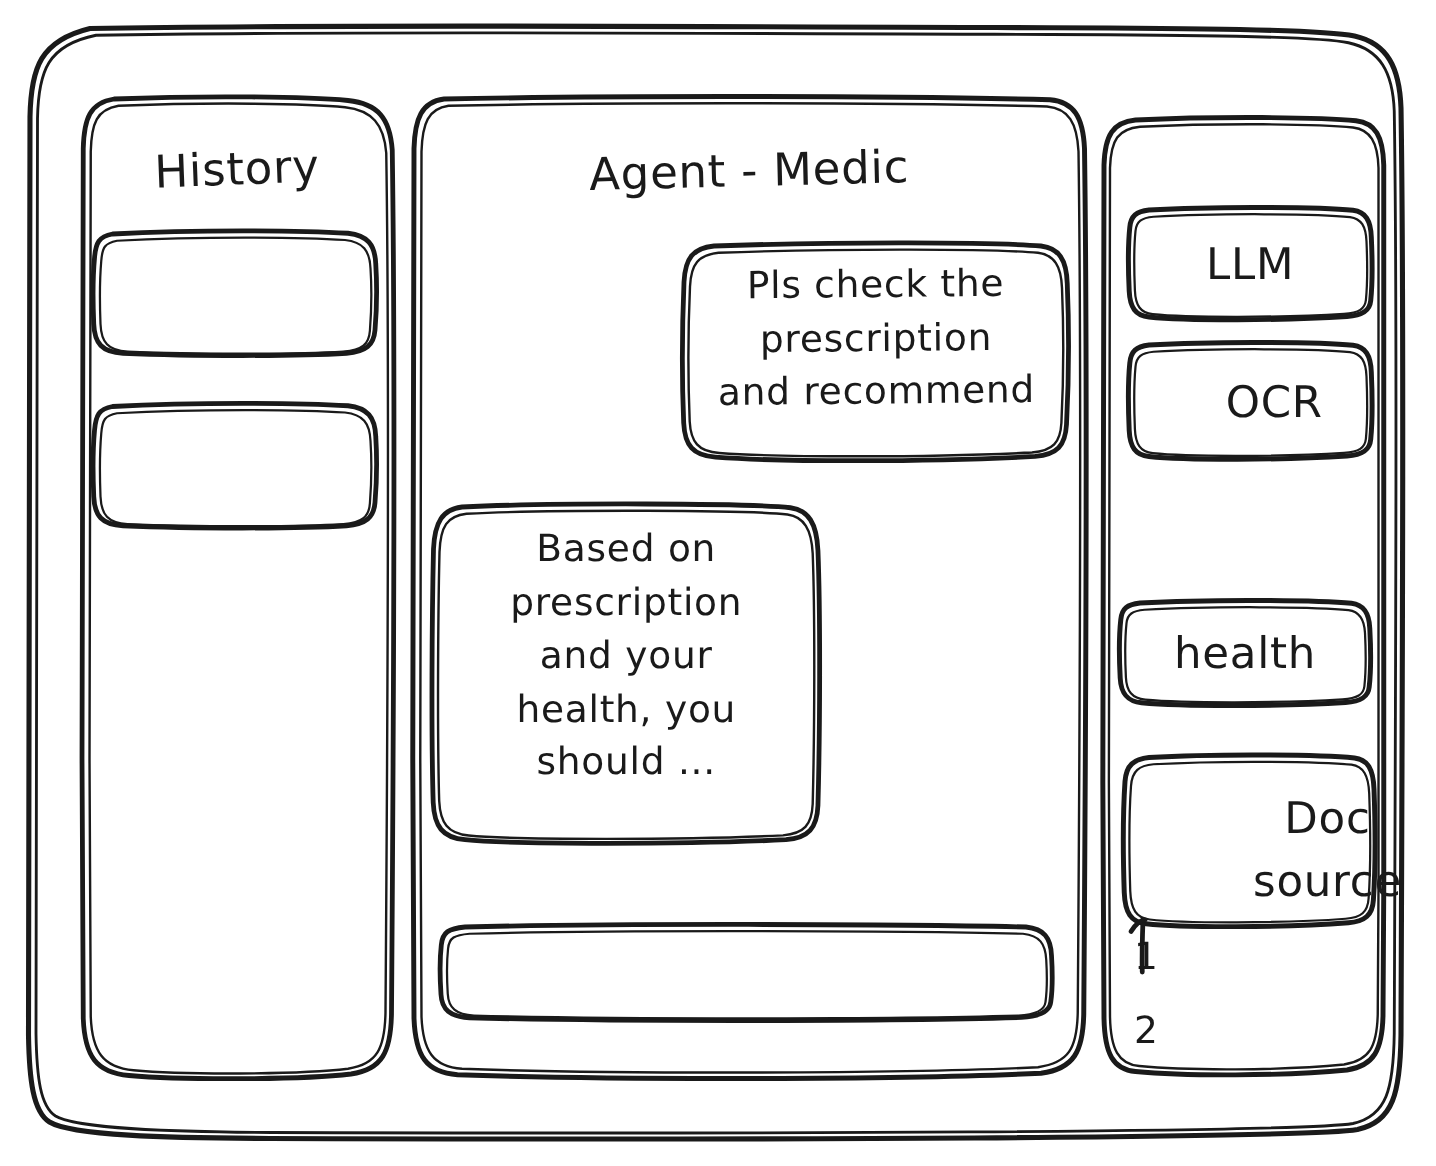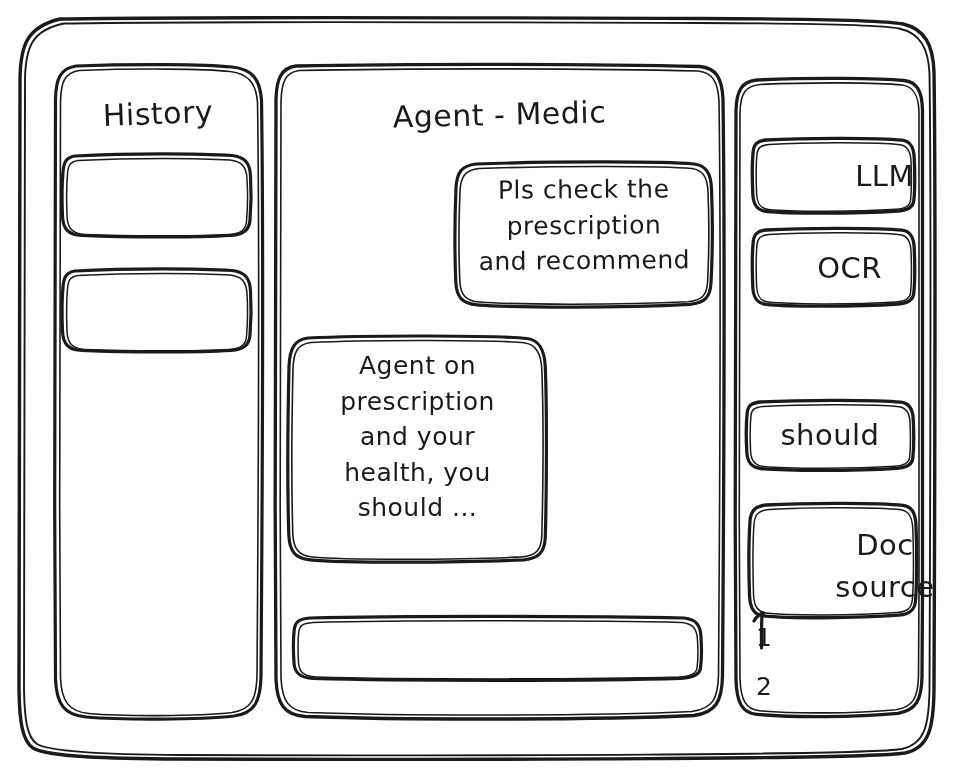--- a/index.html
+++ b/index.html
@@ -158,40 +158,40 @@
 <div class="hit" style="left:62px; top:269px; width:189px; height:83px;">
   <span class="txt" style="left:0; top:28px; width:189px; font-size:20px;"></span>
 </div>
 
 <div class="txt agent-title" style="left:276px; top:97px; width:447px;">Agent - Medic</div>
 
 <div class="txt bubble-text" style="left:456px; top:172px; width:256px; transform:rotate(-0.5deg);">Pls check the
 prescription
 and recommend</div>
 
-<div class="txt bubble-text" style="left:289px; top:348px; width:257px;">Agent on
+<div class="txt bubble-text" style="left:289px; top:348px; width:257px;">Based on
 prescription
 and your
 health, you
 should ...</div>
 
 <div class="hit" style="left:294px; top:618px; width:407px; height:61px;">
   <span class="txt" style="left:14px; top:17px; width:380px; text-align:left; font-size:22px;"></span>
 </div>
 
 <div class="hit" style="left:753px; top:139px; width:161px; height:73px;">
-  <span class="txt card-label" style="left:0; top:20px; width:161px;text-align:right;">LLM</span>
+  <span class="txt card-label" style="left:0; top:20px; width:161px;">LLM</span>
 </div>
 
 <div class="hit" style="left:753px; top:229px; width:161px; height:76px;">
   <span class="txt card-label" style="left:16px; top:22px; width:161px;">OCR</span>
 </div>
 
 <div class="hit" style="left:747px; top:401px; width:166px; height:68px;">
-  <span class="txt card-label" style="left:0; top:17px; width:166px;">should</span>
+  <span class="txt card-label" style="left:0; top:17px; width:166px;">health</span>
 </div>
 
 <div class="hit" style="left:750px; top:504px; width:166px; height:112px;">
   <span class="txt card-label" style="left:16px; top:20px; width:166px; line-height:1.45;margin-left:36px;">Doc
 source</span>
 </div>
 
 <div class="hit" style="left:752px; top:618px; width:60px; height:38px;">
   <span class="txt list-num" style="left:4px; top:5px; text-align:left;">1</span>
 </div>

